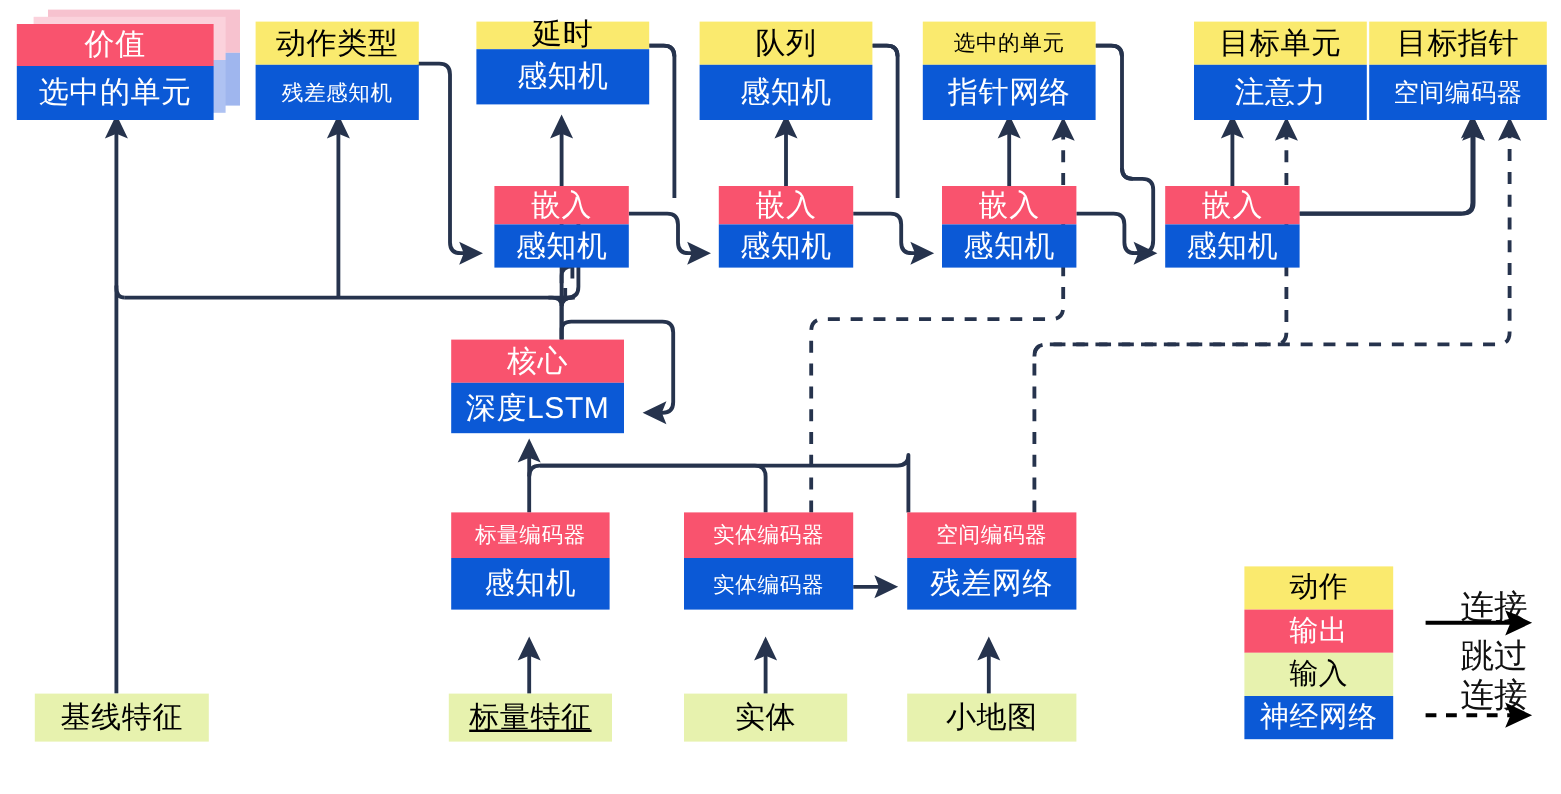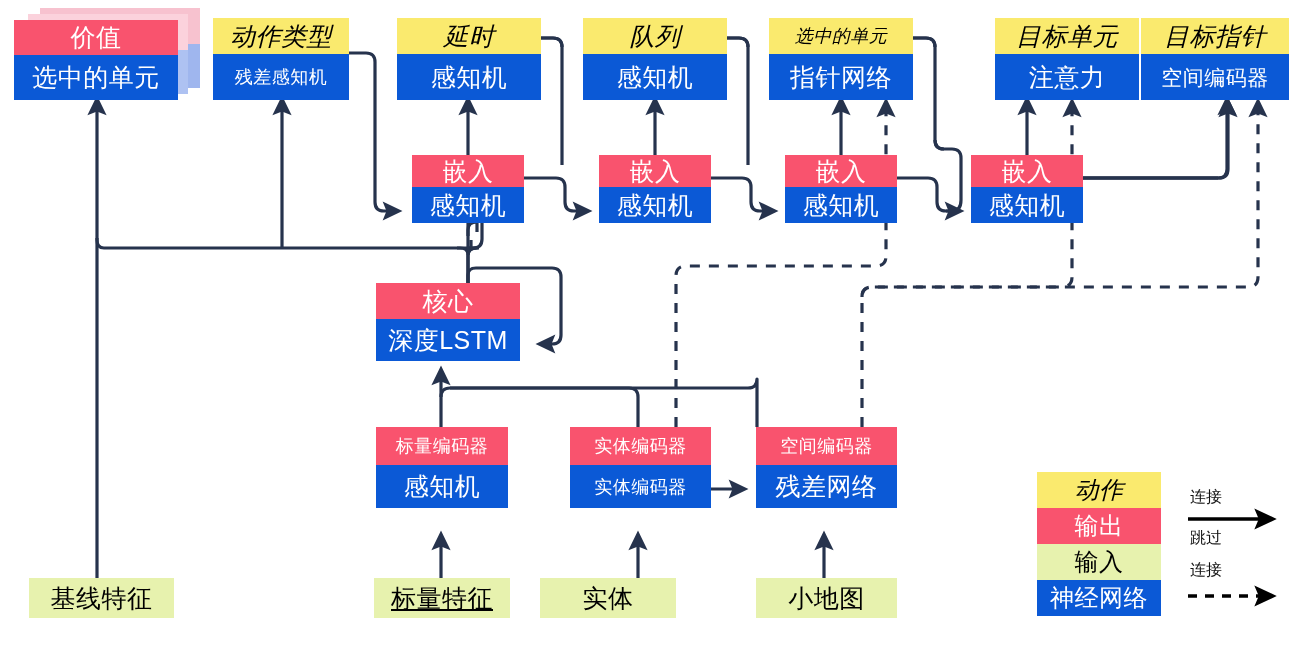--- a/index.html
+++ b/index.html
@@ -14,37 +14,38 @@
   .node{position:absolute;box-sizing:border-box;}
   .cell{
     display:flex;align-items:center;justify-content:center;
     box-sizing:border-box;width:100%;
     font-size:25px;line-height:1;letter-spacing:0.5px;
     white-space:nowrap;
   }
   .cell.small{font-size:18px;}
   .cell.xsmall{font-size:21px;}
 
-  .c-action{background:#FAEA6E;color:#000000;font-style:italic;}
+  .c-action{background:#FAEA6E;color:#000000;}
   .c-output{background:#F9536E;color:#ffffff;}
   .c-nn{background:#0B59D6;color:#ffffff;}
   .c-input{background:#E7F2AE;color:#000000;}
 
   
   .stack{position:absolute;}
   .stack .sh{position:absolute;box-sizing:border-box;}
   .sh1-top{background:#FBD2DC;}
   .sh1-bot{background:#AEC2F2;}
   .sh2-top{background:#F7C2CF;}
   .sh2-bot{background:#9FB6EE;}
 
   .legend{position:absolute;}
   .legend .cell{font-size:24px;}
   .legend-label{
-    position:absolute;font-size:16px;color:#111;white-space:nowrap;
+    position:absolute;font-size:28px;color:#111;white-space:nowrap;
+    text-align:center;
   }
 </style>
 </head>
 <body>
 
 <div id="stage">
 
   <svg class="wires" viewBox="0 0 1301 662">
     <defs>
       <marker id="ah" markerWidth="9" markerHeight="9" refX="5.2" refY="3.2" orient="auto" markerUnits="strokeWidth">
@@ -141,21 +142,21 @@
     <div class="cell c-output" style="height:35px;">价值</div>
     <div class="cell c-nn" style="height:45px;">选中的单元</div>
   </div>
 
   <div class="node" style="left:213px;top:18px;width:136px;height:82px;">
     <div class="cell c-action" style="height:36px;">动作类型</div>
     <div class="cell c-nn small" style="height:46px;">残差感知机</div>
   </div>
 
   <div class="node" style="left:397px;top:18px;width:144px;height:82px;">
-    <div class="cell c-action" style="height:36px;">延时</div>
+    <div class="cell c-action" style="height:23px;">延时</div>
     <div class="cell c-nn" style="height:46px;">感知机</div>
   </div>
 
   <div class="node" style="left:583px;top:18px;width:144px;height:82px;">
     <div class="cell c-action" style="height:36px;">队列</div>
     <div class="cell c-nn" style="height:46px;">感知机</div>
   </div>
 
   <div class="node" style="left:769px;top:18px;width:144px;height:82px;">
     <div class="cell c-action small" style="height:36px;">选中的单元</div>
@@ -213,21 +214,21 @@
   </div>
 
   <div class="node" style="left:14px;top:578px;width:160px;height:40px;padding-left:15px;">
     <div class="cell c-input" style="height:40px;">基线特征</div>
   </div>
 
   <div class="node" style="left:374px;top:578px;width:136px;height:40px;">
     <div class="cell c-input" style="height:40px;text-decoration:underline;">标量特征</div>
   </div>
 
-  <div class="node" style="left:540px;top:578px;width:136px;height:36px;">
+  <div class="node" style="left:570px;top:578px;width:136px;height:36px;">
     <div class="cell c-input" style="height:40px;">实体</div>
   </div>
 
   <div class="node" style="left:756px;top:578px;width:141px;height:40px;">
     <div class="cell c-input" style="height:40px;">小地图</div>
   </div>
 
   <div class="legend" style="left:1037px;top:472px;width:124px;height:144px;">
     <div class="cell c-action" style="height:36px;">动作</div>
     <div class="cell c-output" style="height:36px;">输出</div>

